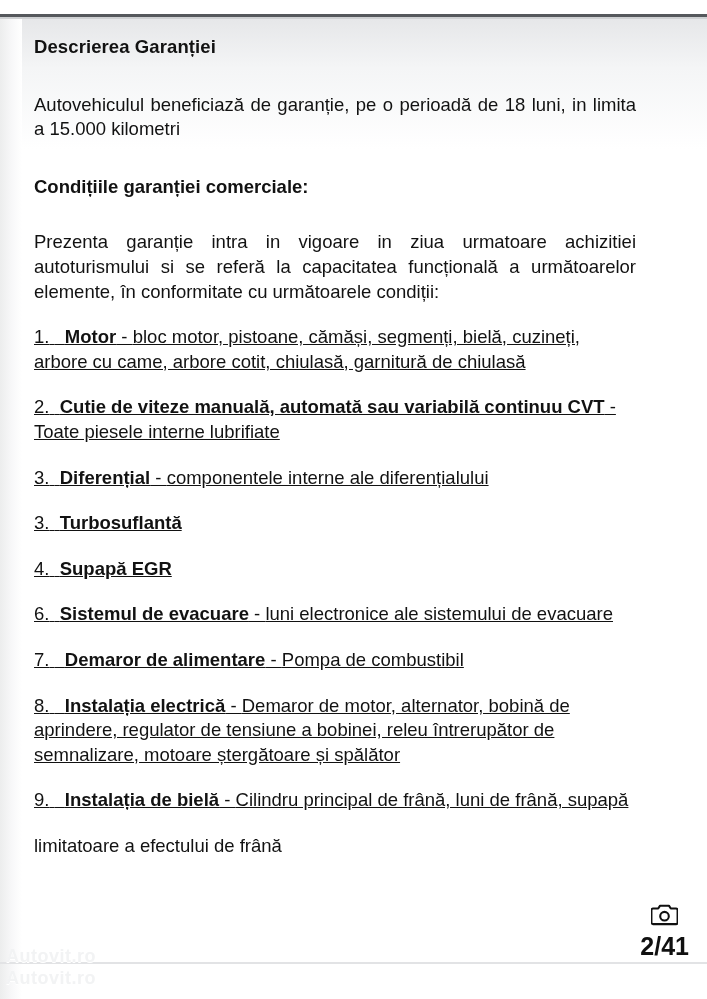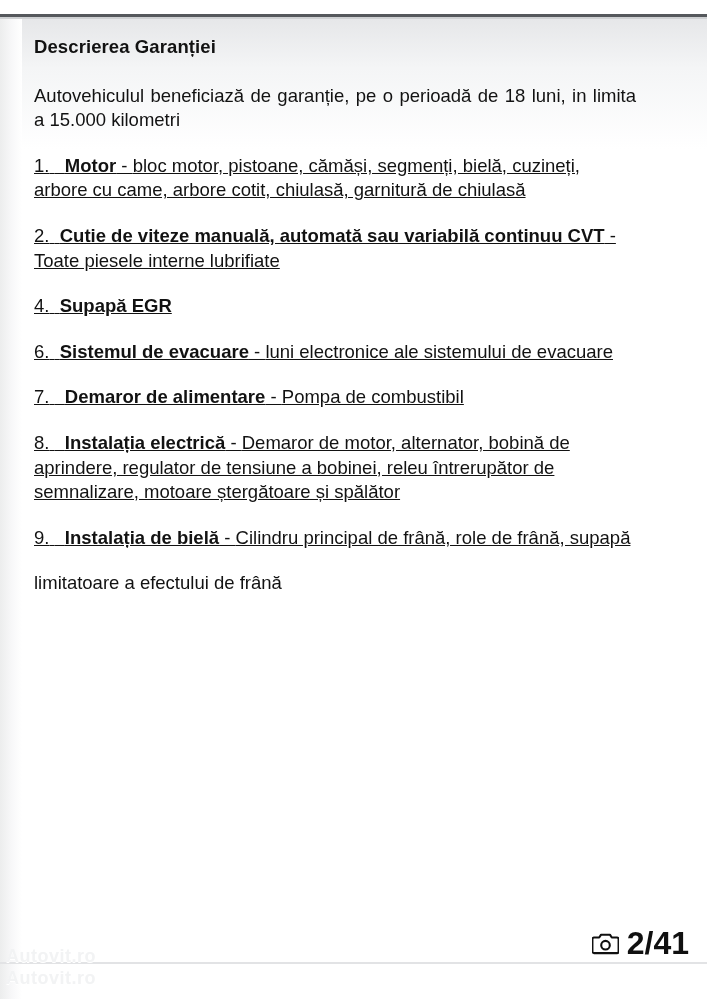--- a/index.html
+++ b/index.html
@@ -76,21 +76,21 @@
   .doc-title {
     font-weight: bold;
     font-size: 18.5px;
     letter-spacing: 0.1px;
     margin: 6px 0 0 0;
   }
 
   .para-justified {
     text-align: justify;
     text-justify: inter-word;
-    margin: 24px 0 0 0;
+    margin: 33px 0 0 0;
     width: 602px;
   }
   .para-justified.tight { margin-top: 31px; }
 
   .subheading {
     font-weight: bold;
     margin: 33px 0 0 0;
   }
 
   .list {
@@ -114,22 +114,23 @@
   
   .counter {
     position: absolute;
     right: 18px;
     bottom: 40px;
     display: flex;
     align-items: center;
     gap: 8px;
     color: #101010;
     font-weight: bold;
-    font-size: 32px;
+    font-size: 25px;
     line-height: 1;
+    flex-direction: column;
   }
   .counter svg { display: block; }
 
   
   .watermark {
     position: absolute;
     left: 6px;
     font-weight: bold;
     font-size: 18px;
     letter-spacing: 0.5px;
@@ -159,35 +160,45 @@
   <div class="top-rule-light"></div>
   <div class="page-sheen"></div>
   <div class="left-sheen"></div>
 
   <article class="doc">
 
     <h1 class="doc-title">Descrierea Garanției</h1>
 
     <p class="para-justified">Autovehiculul beneficiază de garanție, pe o perioadă de 18 luni, in limita a 15.000 kilometri</p>
 
-
+    <p class="subheading">Condițiile garanției comerciale:</p>
+
+    <p class="para-justified tight">Prezenta garanție intra in vigoare in ziua urmatoare achizitiei autoturismului   si se referă la capacitatea funcțională a următoarelor elemente, în conformitate cu următoarele condiții:</p>
 
     <ol class="list">
 
       <li class="list-item">
         <span class="num">1.</span>
         <span>&nbsp;&nbsp;</span><span class="term">Motor</span><span class="sep"> - </span><span class="desc">bloc motor, pistoane, cămăși, segmenți, bielă, cuzineți, arbore cu came, arbore cotit, chiulasă, garnitură de chiulasă</span>
       </li>
 
       <li class="list-item">
         <span class="num">2.</span>
         <span>&nbsp;</span><span class="term">Cutie de viteze manuală, automată sau variabilă continuu CVT</span><span class="sep"> -  </span><span class="desc">Toate piesele interne lubrifiate</span>
       </li>
 
-
+      <li class="list-item">
+        <span class="num">3.</span>
+        <span>&nbsp;</span><span class="term">Diferențial</span><span class="sep"> - </span><span class="desc">componentele interne ale diferențialului</span>
+      </li>
+
+      <li class="list-item">
+        <span class="num">3.</span>
+        <span>&nbsp;</span><span class="term">Turbosuflantă</span><span class="sep"></span><span class="desc"></span>
+      </li>
 
       <li class="list-item">
         <span class="num">4.</span>
         <span>&nbsp;</span><span class="term">Supapă EGR</span><span class="sep"></span><span class="desc"></span>
       </li>
 
 
       <li class="list-item">
         <span class="num">6.</span>
         <span>&nbsp;</span><span class="term">Sistemul de evacuare</span><span class="sep"> - </span><span class="desc">luni electronice ale sistemului de evacuare</span>
@@ -198,21 +209,21 @@
         <span>&nbsp;&nbsp;</span><span class="term">Demaror de alimentare</span><span class="sep"> - </span><span class="desc">Pompa de combustibil</span>
       </li>
 
       <li class="list-item">
         <span class="num">8.</span>
         <span>&nbsp;&nbsp;</span><span class="term">Instalația electrică</span><span class="sep"> - </span><span class="desc">Demaror de motor, alternator, bobină de aprindere, regulator de tensiune a bobinei, releu întrerupător de semnalizare, motoare ștergătoare și spălător</span>
       </li>
 
       <li class="list-item">
         <span class="num">9.</span>
-        <span>&nbsp;&nbsp;</span><span class="term">Instalația de bielă</span><span class="sep"> - </span><span class="desc">Cilindru principal de frână, role de frână, supapă</span>
+        <span>&nbsp;&nbsp;</span><span class="term">Instalația de bielă</span><span class="sep"> - </span><span class="desc">Cilindru principal de frână, luni de frână, supapă</span>
       </li>
 
     </ol>
 
     <p class="trailing-line">limitatoare a efectului de frână</p>
 
   </article>
 
   <div class="counter">
     <span>

